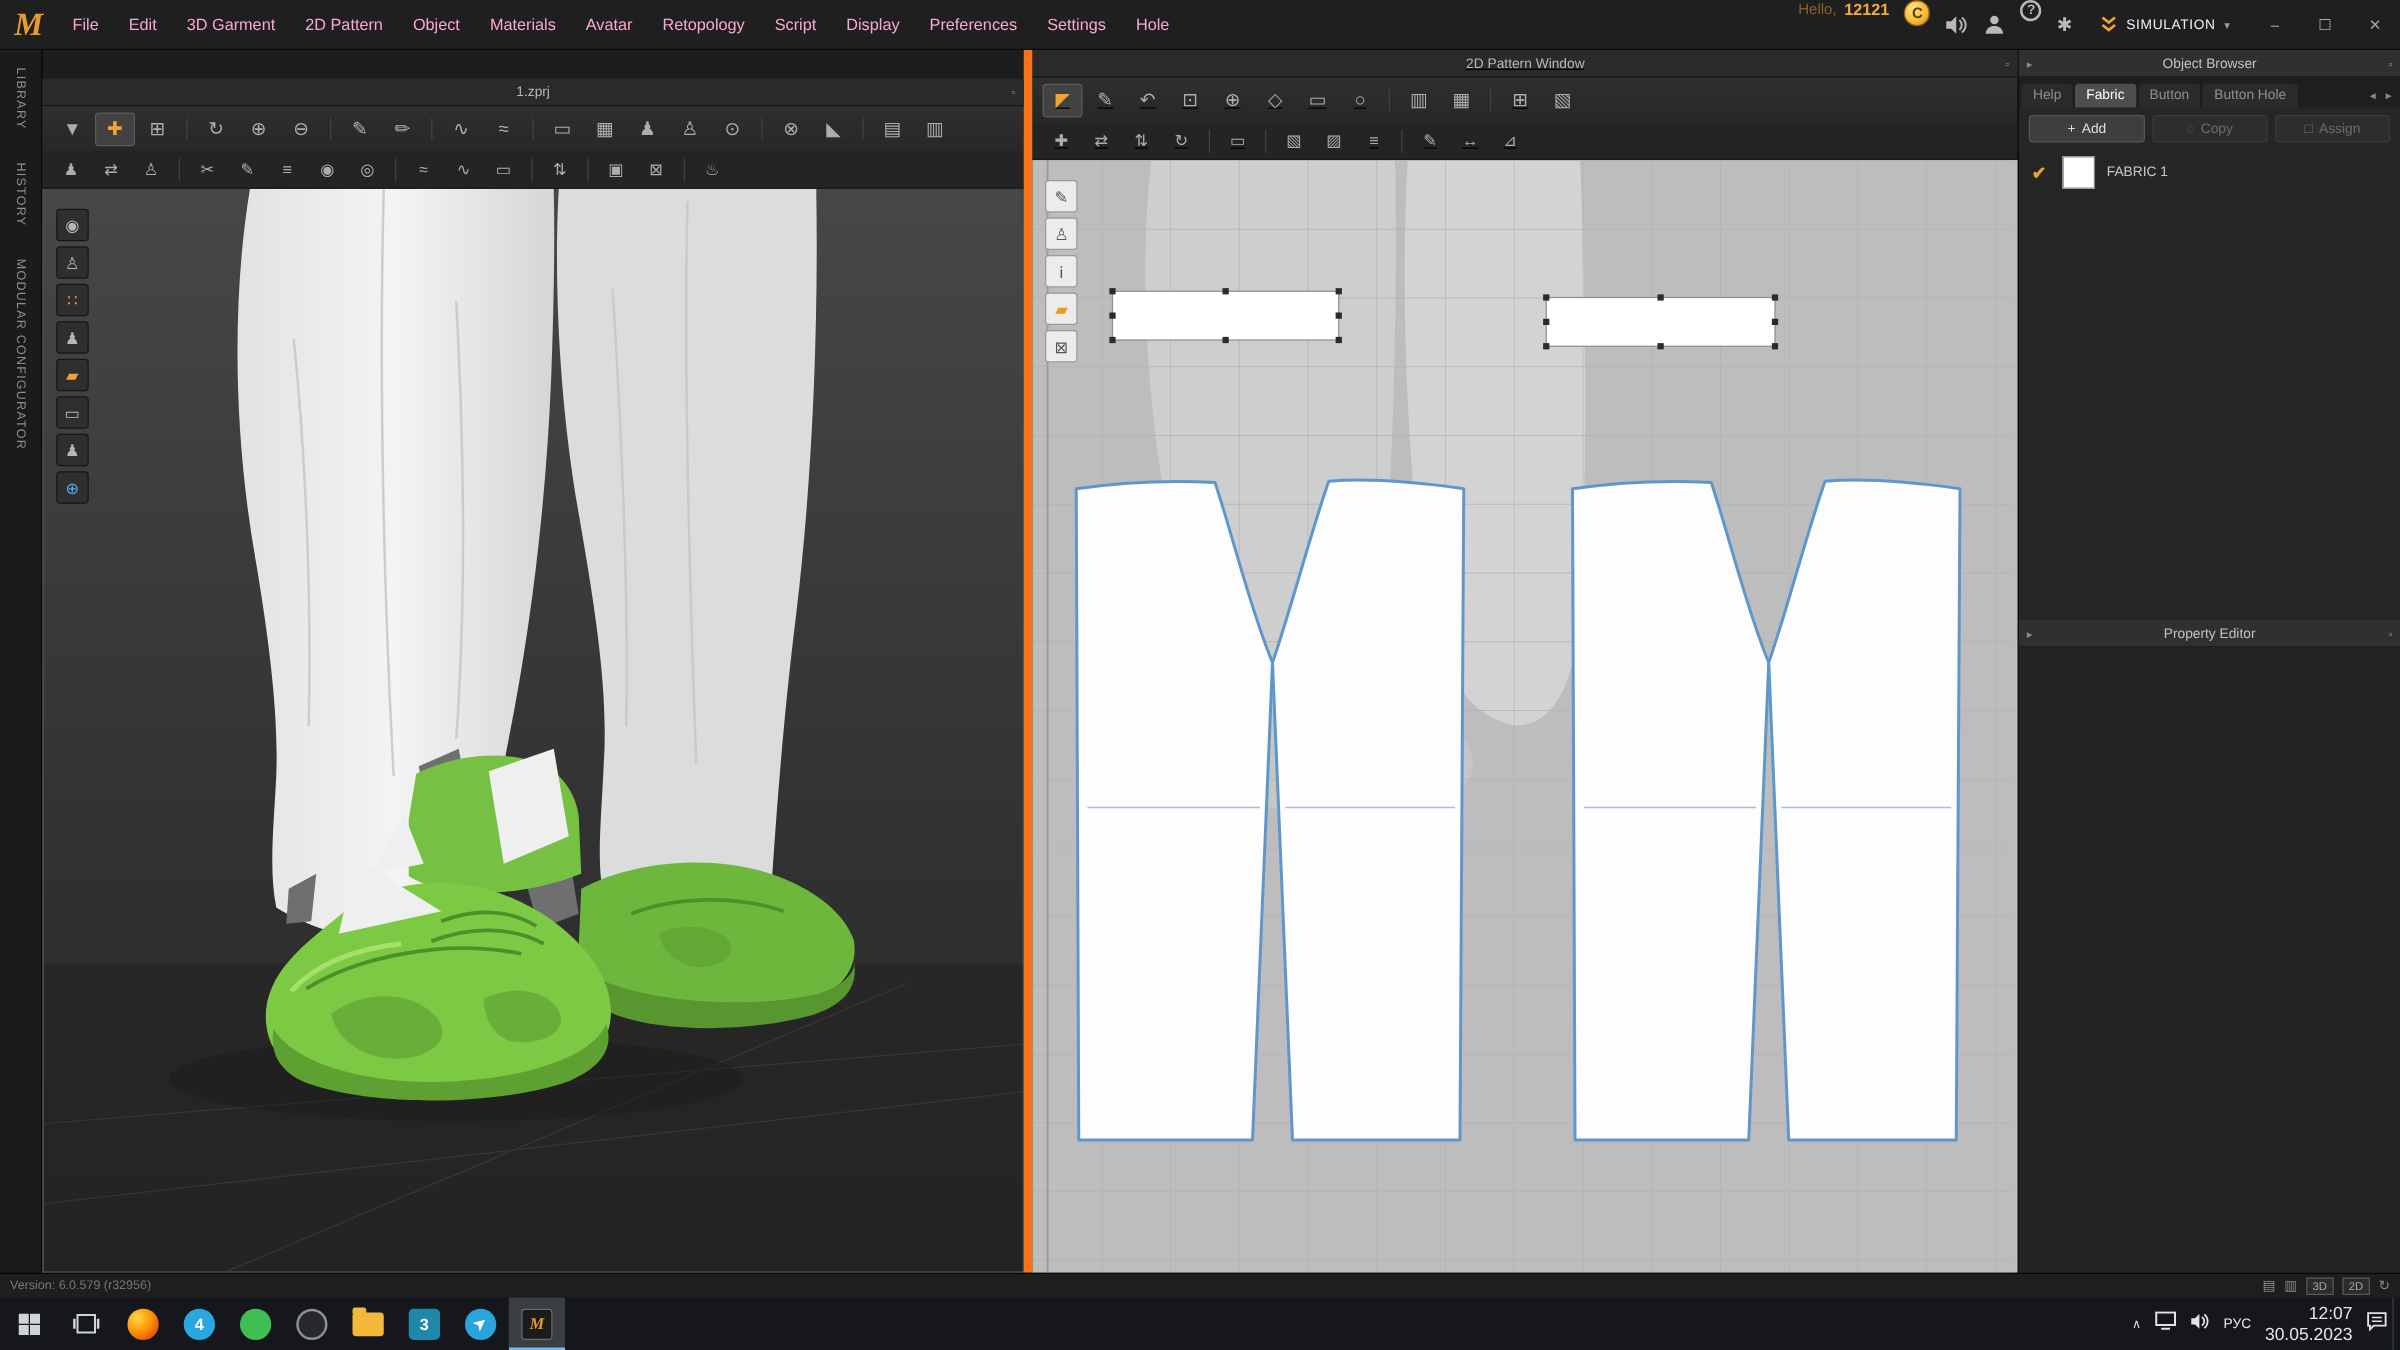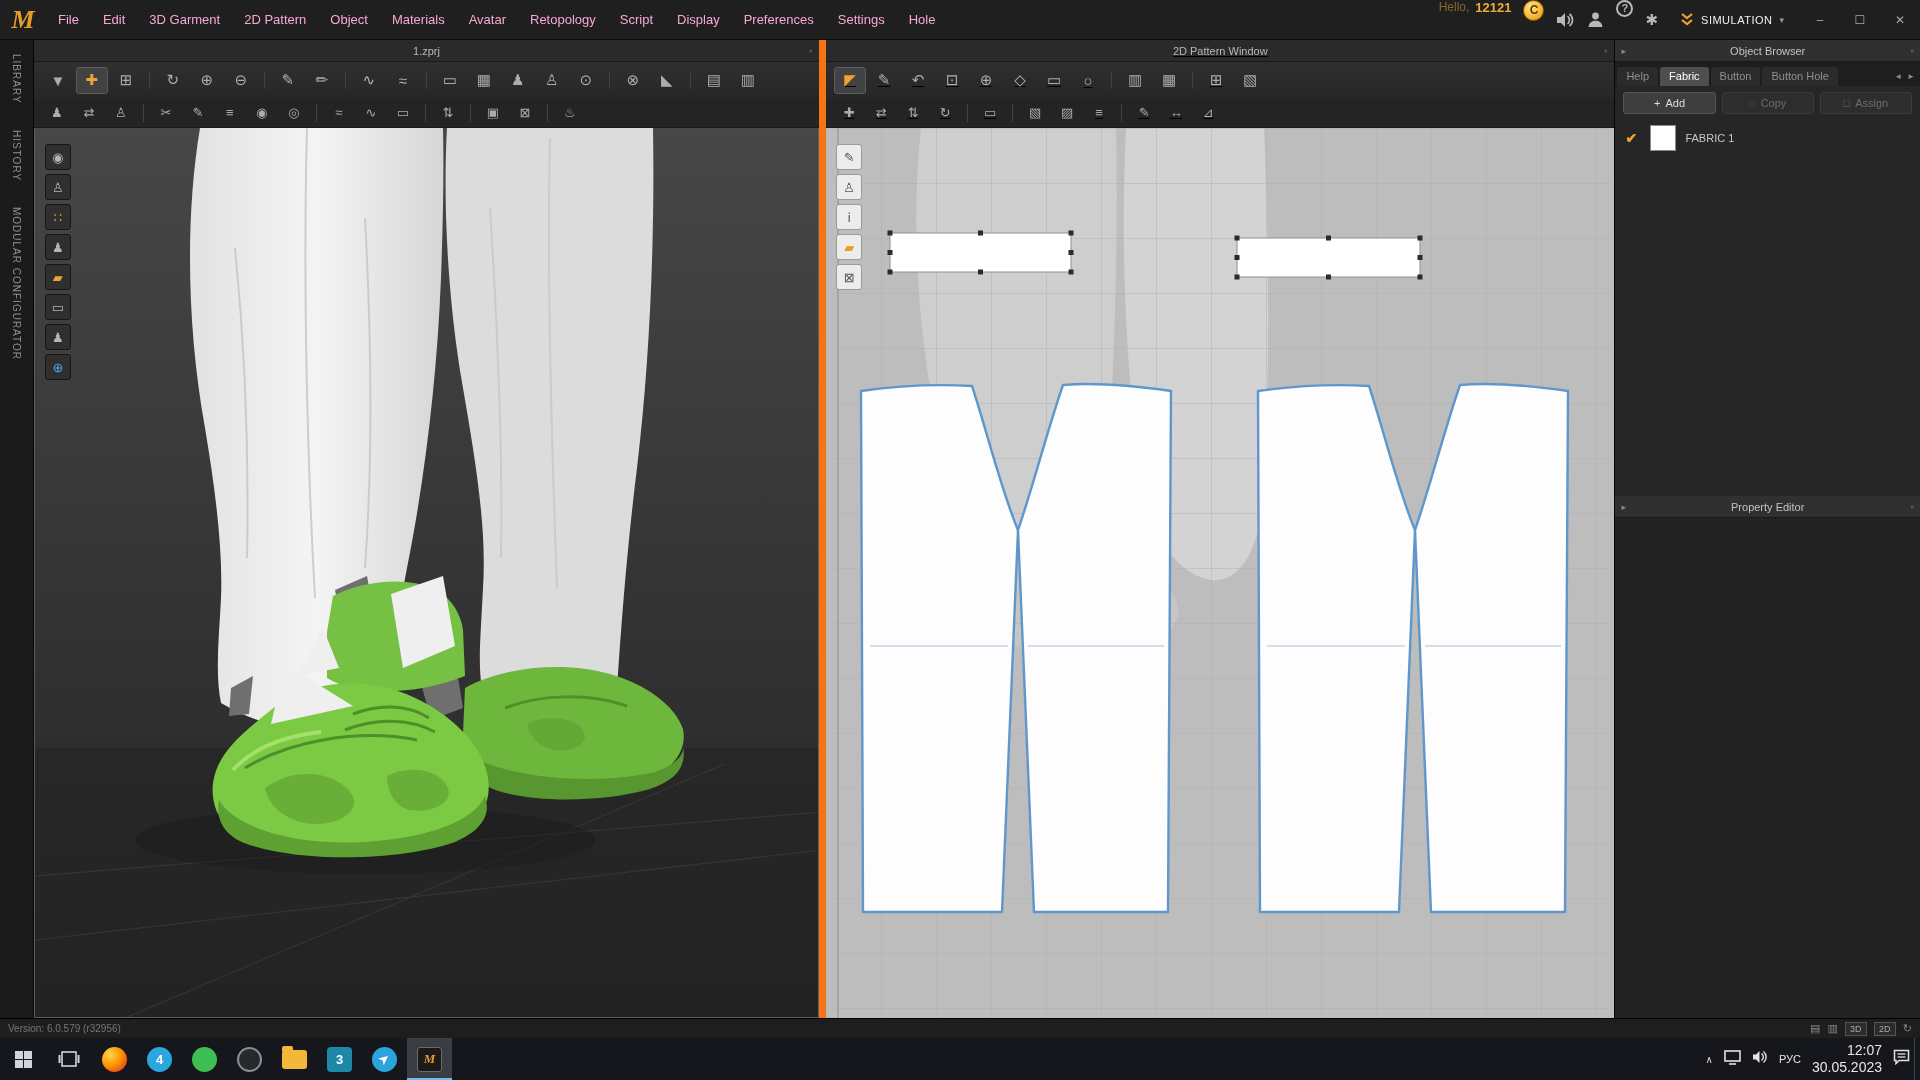--- a/index.html
+++ b/index.html
@@ -31,21 +31,21 @@
 
   
   .main { display:flex; height:978px; }
 
   .left-strip { width:34px; background:#1b1b1b; border-right:1px solid #050505;
                 display:flex; flex-direction:column; align-items:center;
                 gap:26px; padding-top:14px; }
   .vtab { writing-mode:vertical-rl; color:#8f8f8f; font-size:10px; letter-spacing:1px; }
 
   .window-col { display:flex; flex-direction:column; background:#252525; }
-  #win3d { width:789px; }
+  #win3d { width:789px;margin-top:23px; }
   #win2d { width:799px; border-left:7px solid #f97316;text-decoration:underline; }
 
   .window-title { height:22px; background:#2a2a2a; border-bottom:1px solid #191919;
                   display:flex; align-items:center; justify-content:center;
                   color:#b8b8b8; font-size:11px; position:relative; }
   .window-title .expand { position:absolute; right:7px; color:#8a8a8a; font-size:9px; }
 
   .toolbar { display:flex; align-items:center; gap:2px; padding:0 8px; }
   .toolbar.row1 { height:36px; background:linear-gradient(#2f2f2f,#272727); }
   .toolbar.row2 { height:30px; background:#242424; border-bottom:1px solid #181818; }

